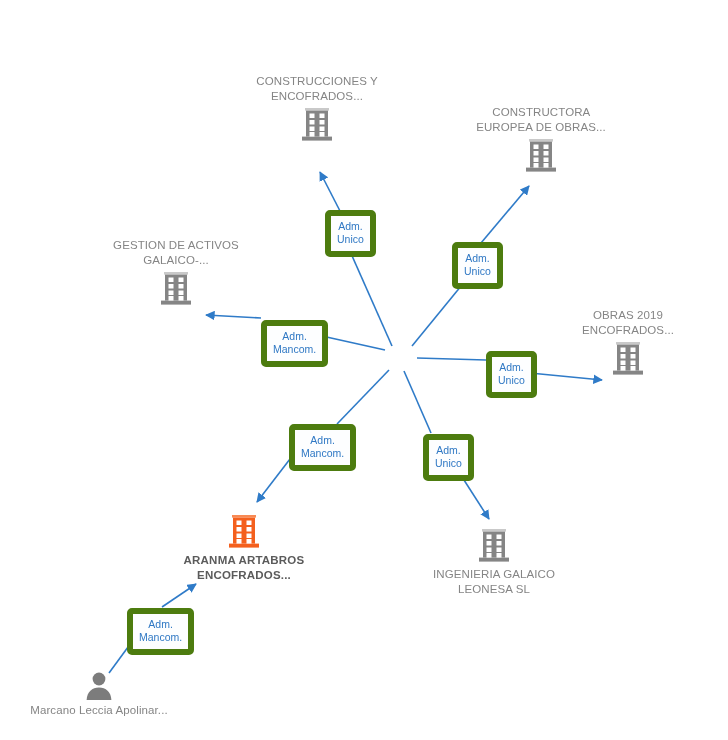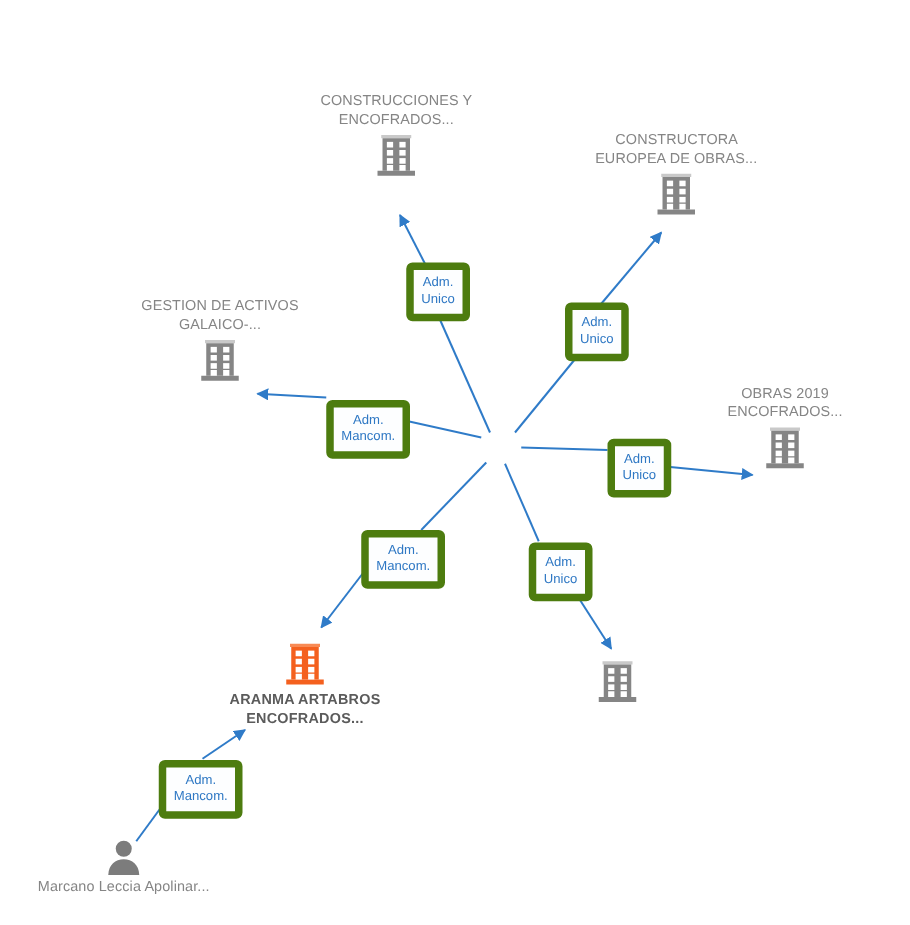--- a/index.html
+++ b/index.html
@@ -280,20 +280,25 @@
           <rect x="19.5" y="8.5" width="5" height="4.5"></rect>
           <rect x="9.5" y="15" width="5" height="4.5"></rect>
           <rect x="19.5" y="15" width="5" height="4.5"></rect>
           <rect x="9.5" y="21.5" width="5" height="4.5"></rect>
           <rect x="19.5" y="21.5" width="5" height="4.5"></rect>
           <rect x="9.5" y="27" width="5" height="4.6"></rect>
           <rect x="19.5" y="27" width="5" height="4.6"></rect>
         </g>
       </svg>
     </span>
+    <span class="caption">
+      <span>INGENIERIA</span>
+      <span>GALAICO</span>
+      <span>LEONESA  SL</span>
+    </span>
   </div>
 
   <div class="node person cap-bottom" style="left:99px; top:624px;">
     <span class="glyph">
       <svg width="30" height="30" viewBox="0 0 30 30" xmlns="http://www.w3.org/2000/svg">
         <circle cx="15" cy="9" r="6.4" fill="#7c7c7c"></circle>
         <path d="M 2.6 30 C 3 21.6 8.2 17.4 15 17.4 C 21.8 17.4 27 21.6 27.4 30 Z" fill="#7c7c7c"></path>
       </svg>
     </span>
     <span class="caption">

